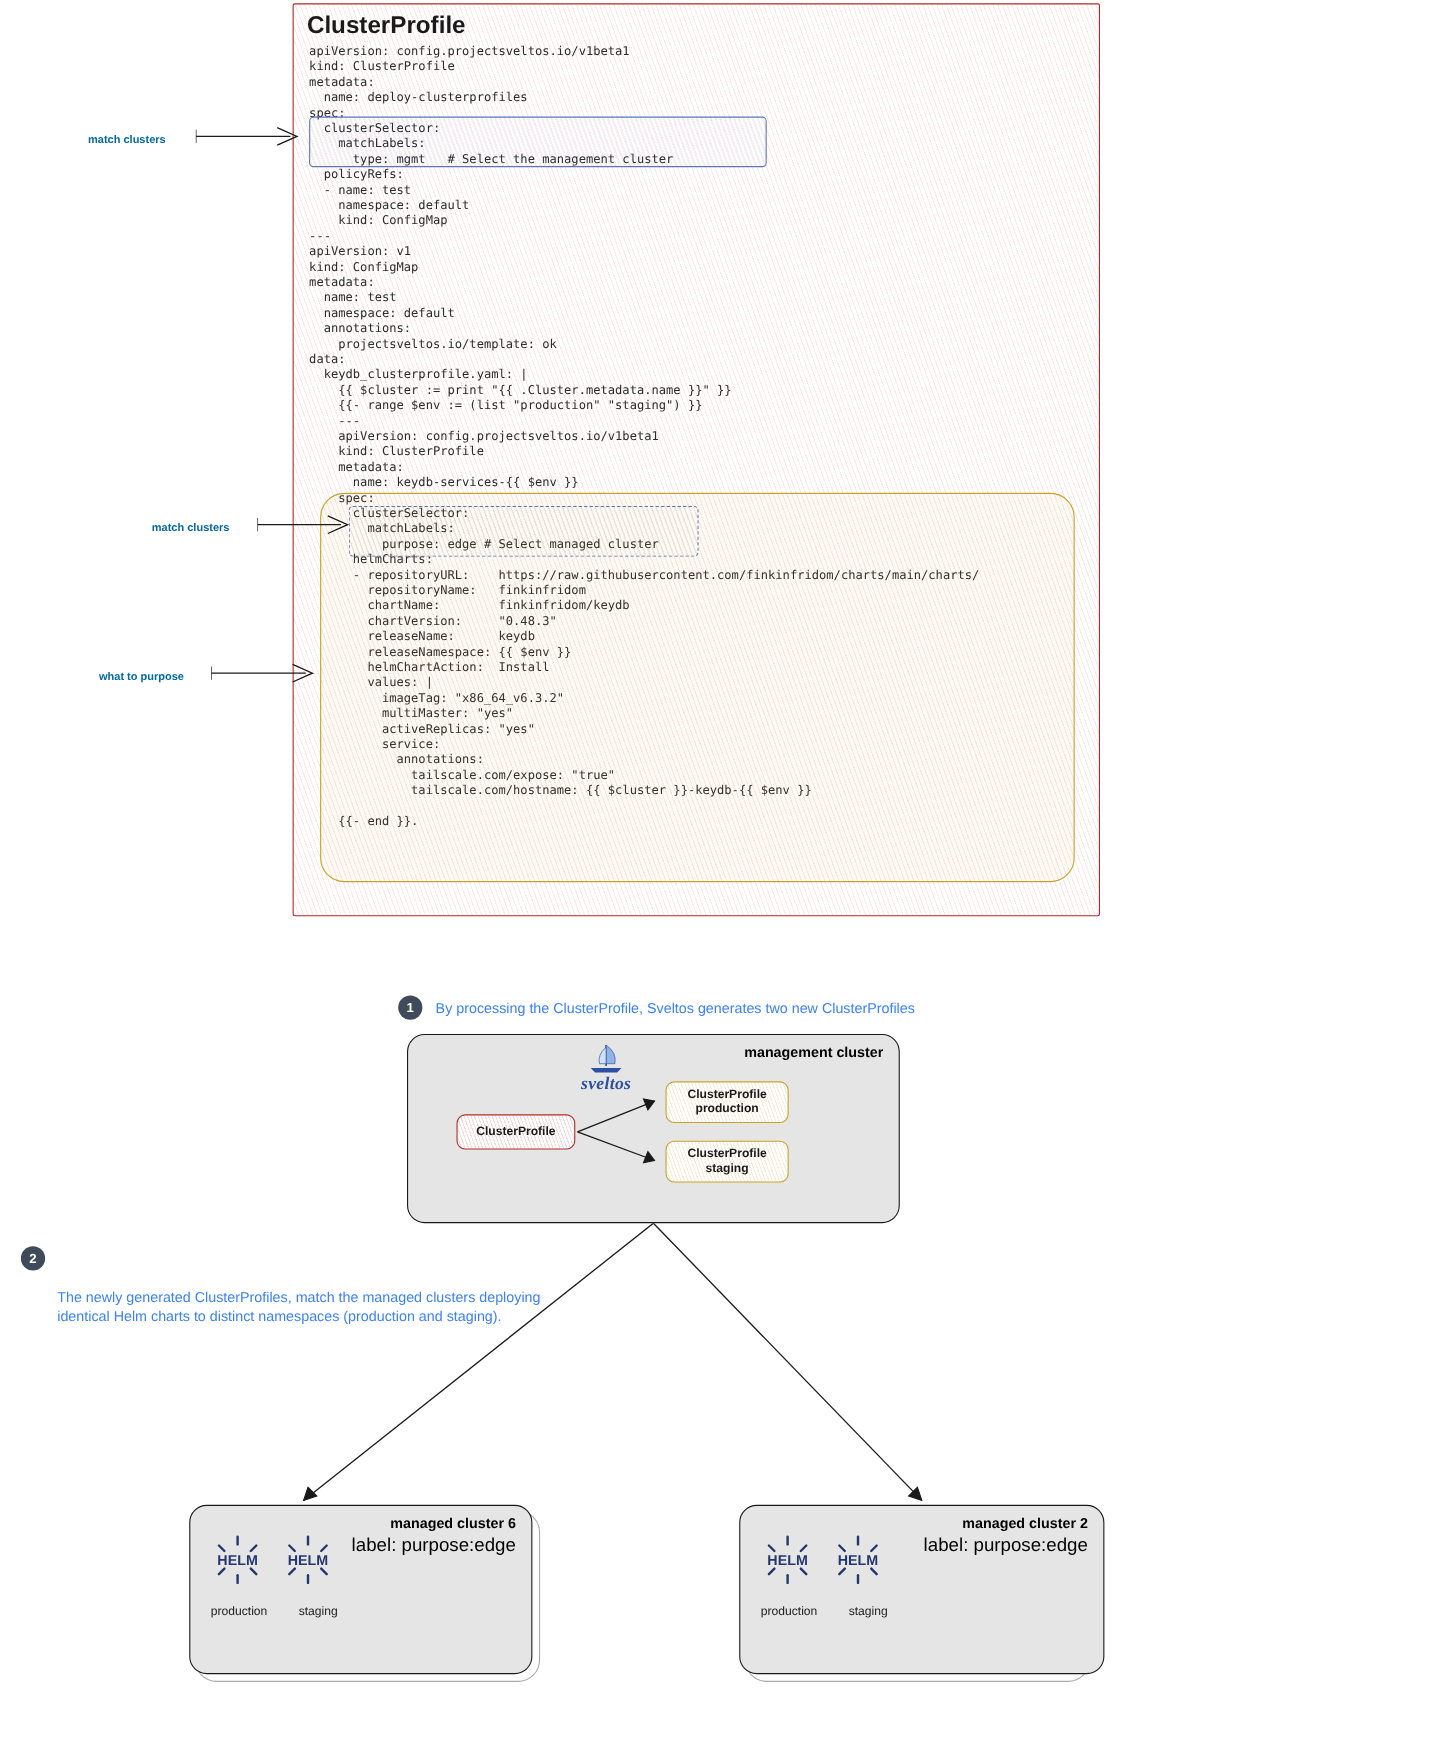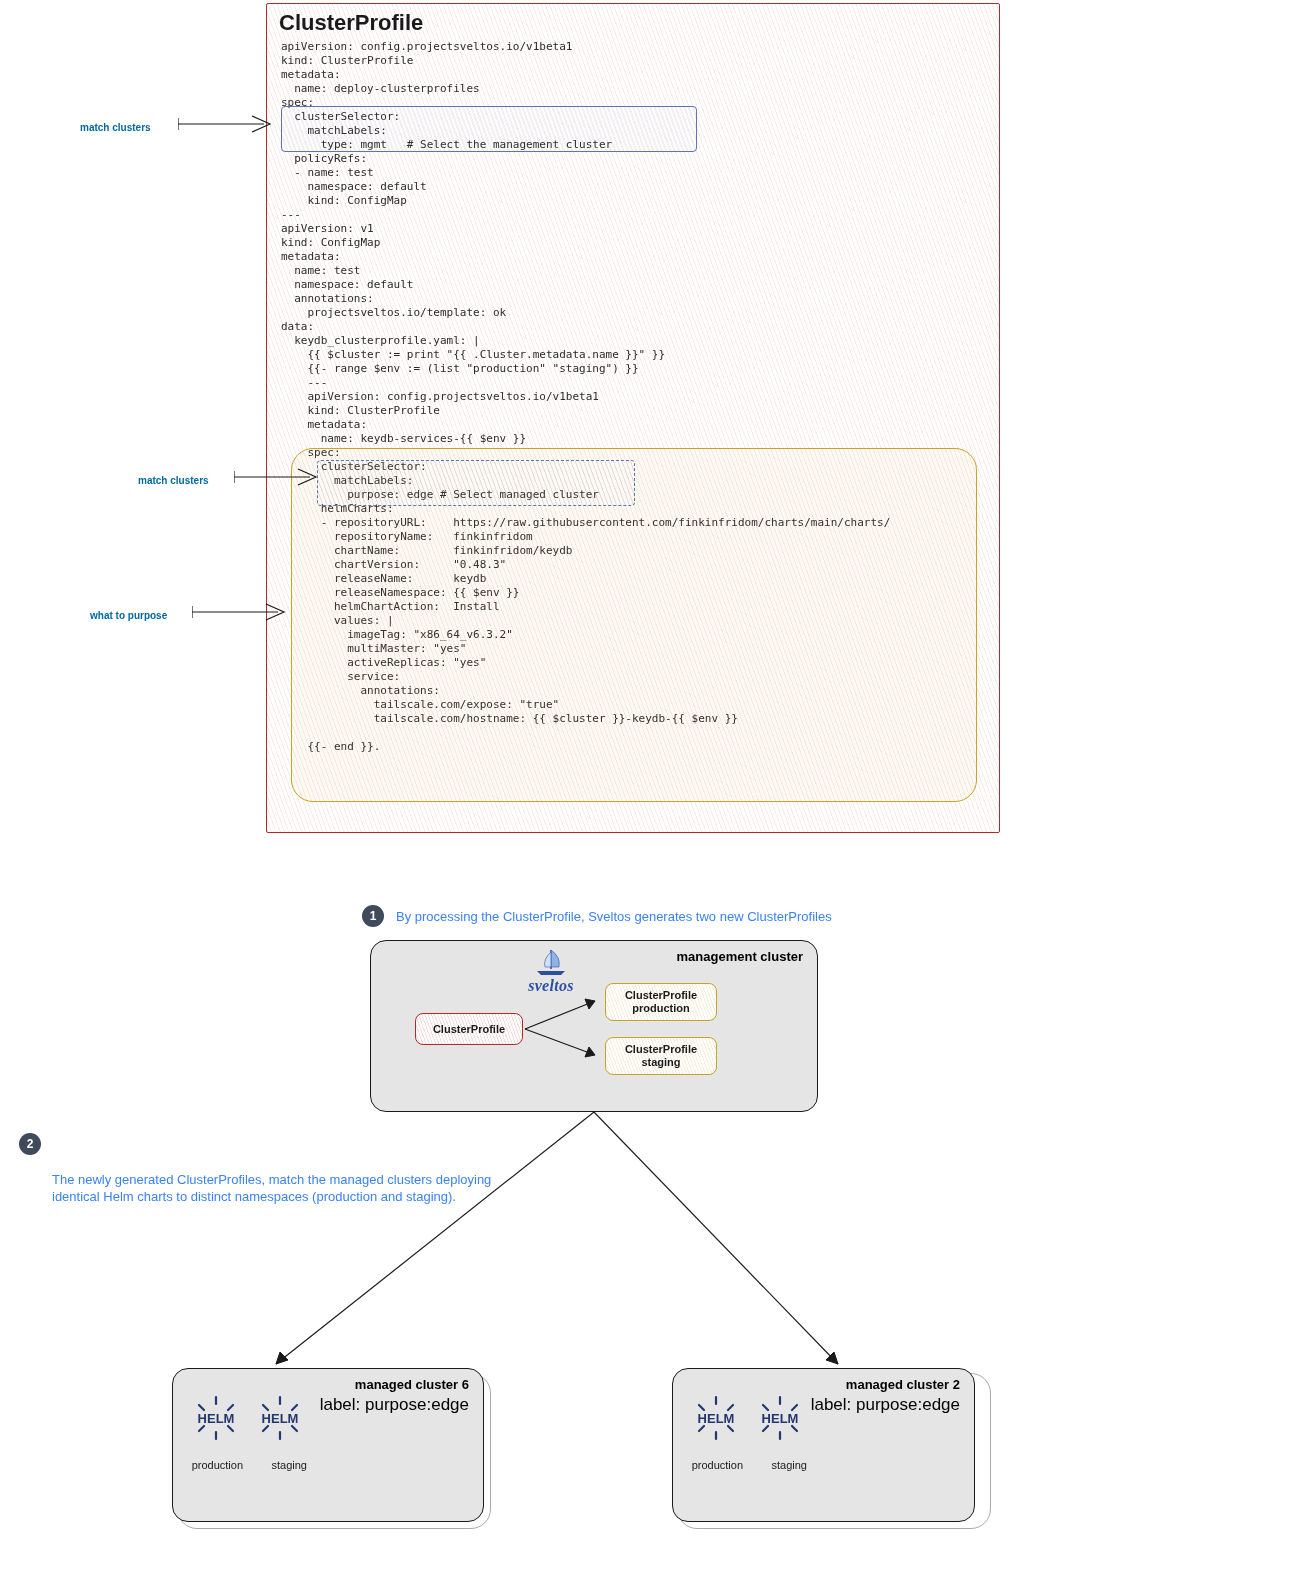--- a/index.html
+++ b/index.html
@@ -377,21 +377,21 @@
           <line x1="8" y1="38" x2="13" y2="33"></line>
           <line x1="42" y1="38" x2="37" y2="33"></line>
         </g>
         <text x="25" y="30" text-anchor="middle" font-family="Arial" font-weight="900" font-size="13" fill="#24386f">HELM</text>
       </svg>
       <div class="cap">staging</div>
     </div>
   </div>
 
   <div class="managed-cluster-shadow" style="left:677px; top:1373px; width:312px; height:154px;"></div>
-  <div class="cluster-box" style="left:672px; top:1368px; width:303px; height:154px;text-decoration:underline;">
+  <div class="cluster-box" style="left:672px; top:1368px; width:332px; height:154px;text-decoration:underline;">
     <div class="cluster-title">managed cluster 2</div>
     <div class="sub-label" style="right:14px; top:26px;">label: purpose:edge</div>
 
     <div class="helm" style="left:16px; top:24px;">
       <svg width="50" height="50" viewBox="0 0 50 50">
         <g stroke="#24386f" stroke-width="2.2" fill="none" stroke-linecap="round">
           <line x1="25" y1="4" x2="25" y2="11"></line>
           <line x1="25" y1="39" x2="25" y2="46"></line>
           <line x1="8" y1="12" x2="13" y2="17"></line>
           <line x1="42" y1="12" x2="37" y2="17"></line>

